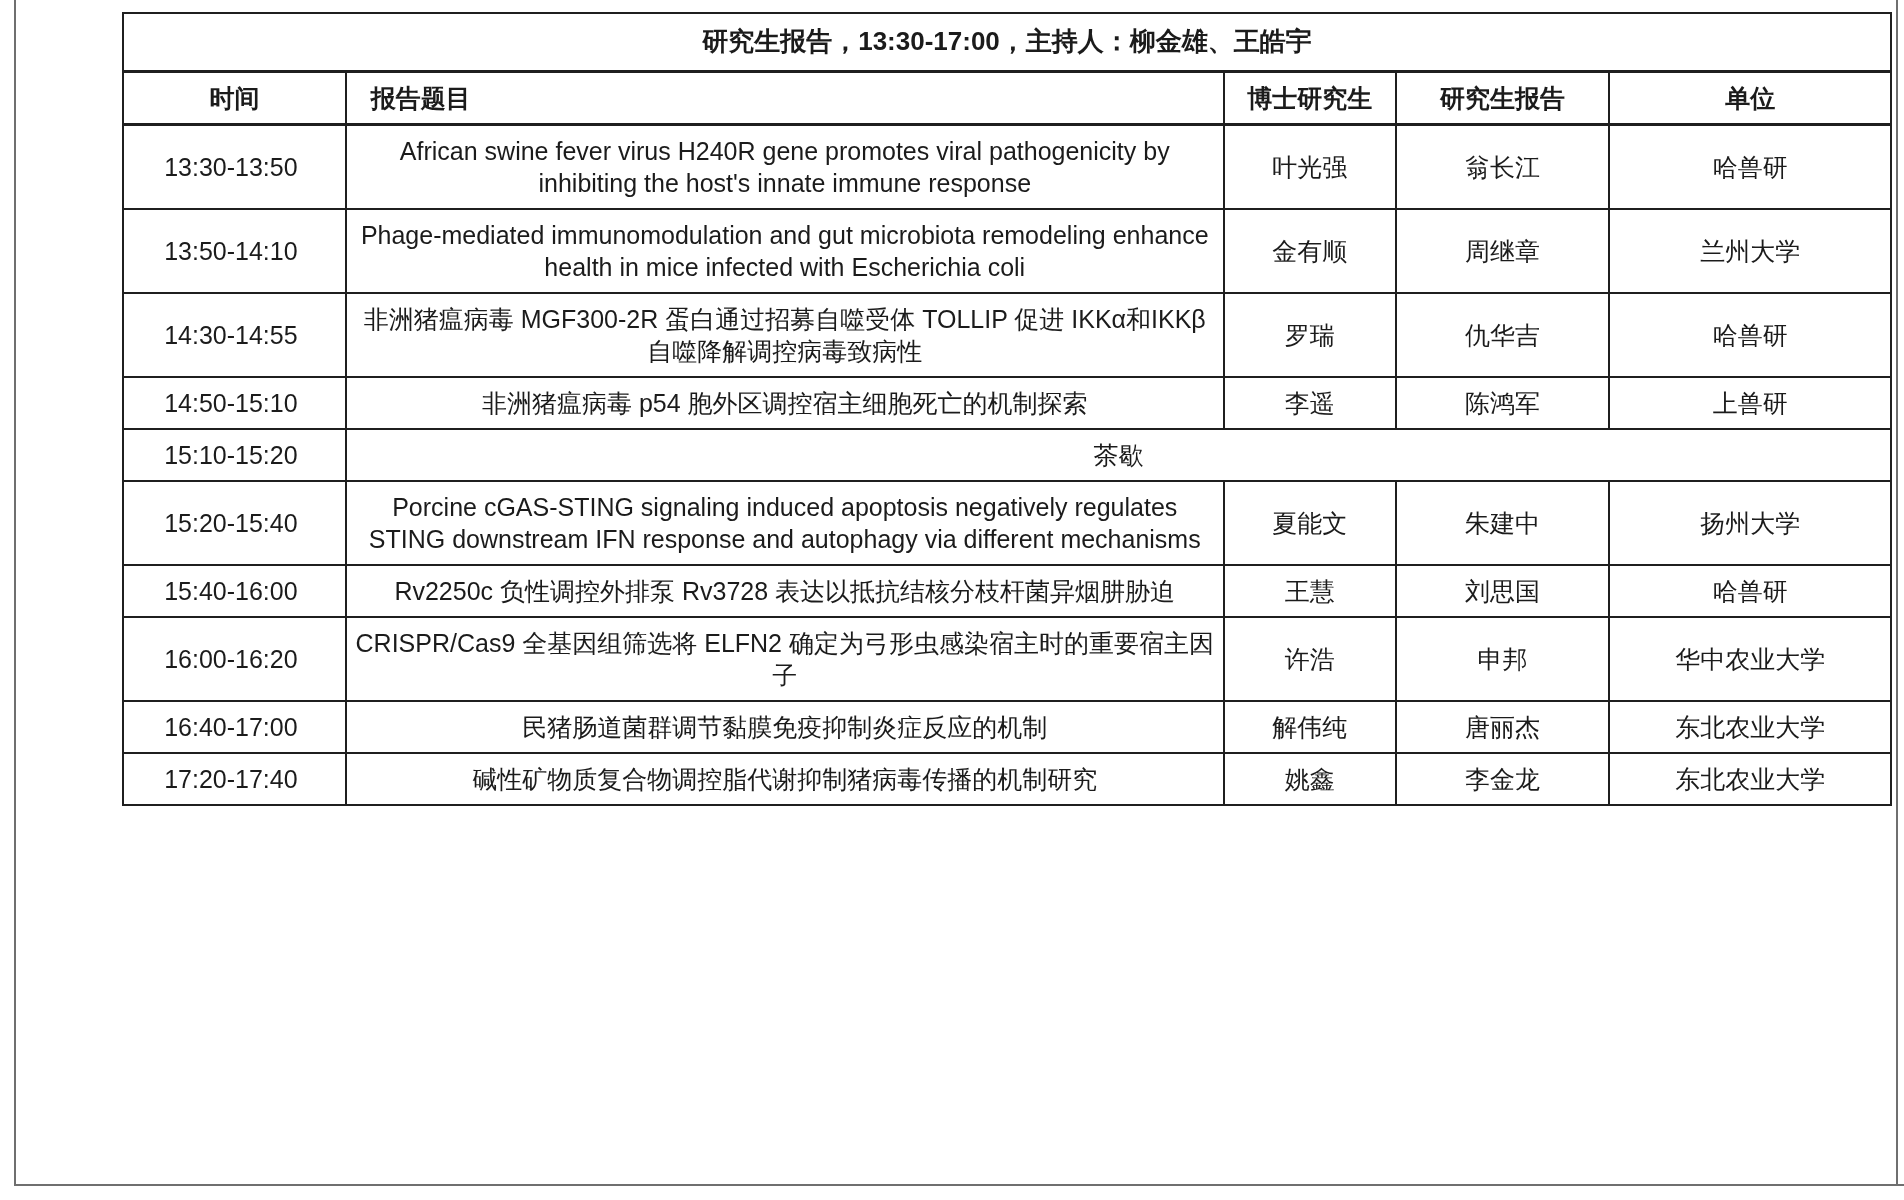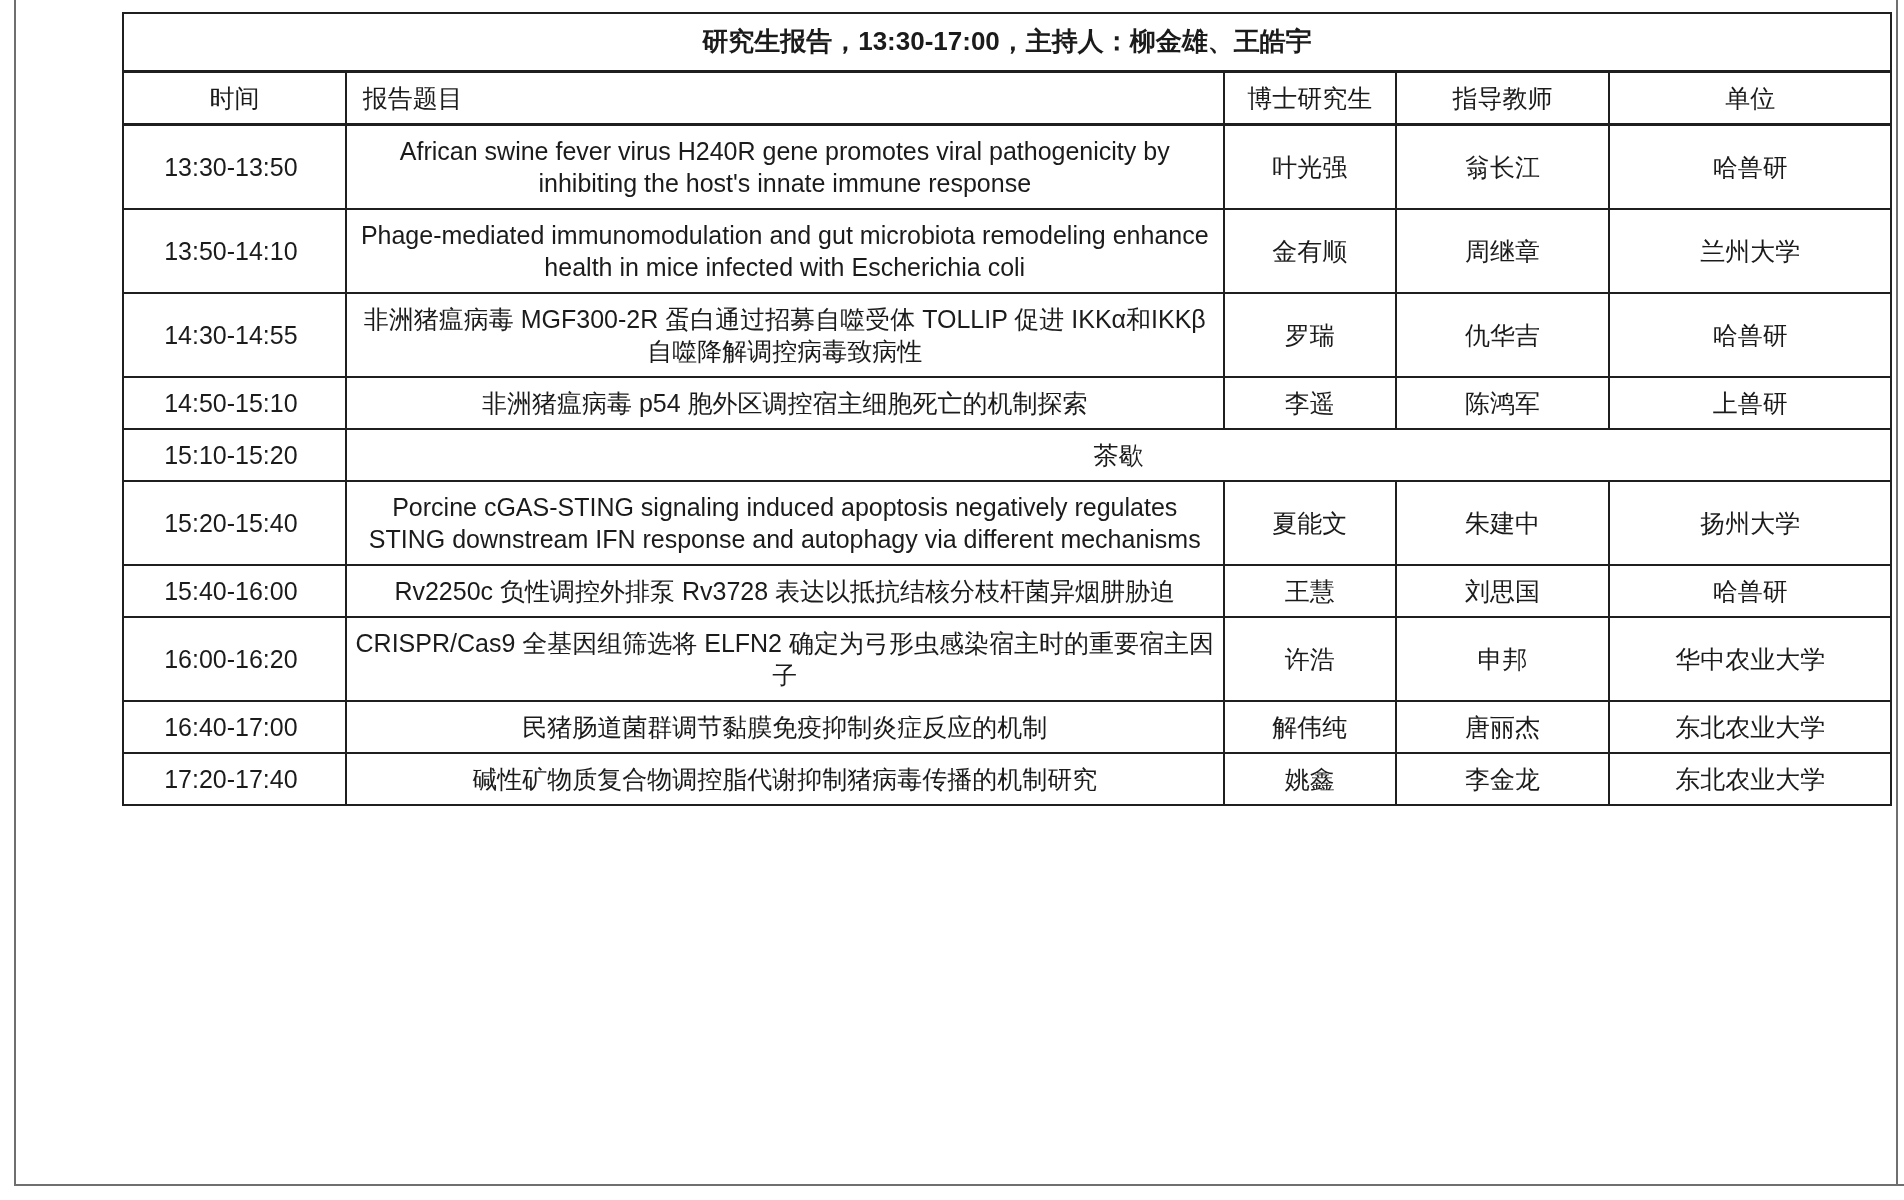--- a/index.html
+++ b/index.html
@@ -39,28 +39,28 @@
     padding: 9px 8px;
     word-break: break-word;
   }
   .schedule tr.title-row td {
     font-weight: bold;
     font-size: 26px;
     height: 38px;
     border-bottom-width: 3px;
   }
   .schedule tr.header-row td {
-    font-weight: normal;
+    font-weight: bold;
     height: 30px;
     border-bottom-width: 3px;
     margin-left: 14px;
   }
   .schedule tr.header-row td.col-title-head {
     text-align: left;
-    padding-left: 16px;
+    padding-left: 24px;
   }
   .schedule td.break-cell {
     font-weight: normal;
   }
   .schedule td.time-cell { padding-left: 2px; padding-right: 9px; }
 </style>
 </head>
 <body>
 
 <div class="page">
@@ -77,21 +77,21 @@
       <col style="width:15.93%">
     </colgroup>
     <tbody>
       <tr class="title-row">
         <td colspan="5">研究生报告，13:30-17:00，主持人：柳金雄、王皓宇</td>
       </tr>
       <tr class="header-row">
         <td>时间</td>
         <td class="col-title-head">报告题目</td>
         <td>博士研究生</td>
-        <td>指导教师</td>
+        <td>研究生报告</td>
         <td>单位</td>
       </tr>
 
     <tr>
           <td class="time-cell">13:30-13:50</td>
           <td>African swine fever virus H240R gene promotes viral pathogenicity by inhibiting the host's innate immune response</td>
           <td>叶光强</td>
           <td>翁长江</td>
           <td>哈兽研</td>
         </tr>

